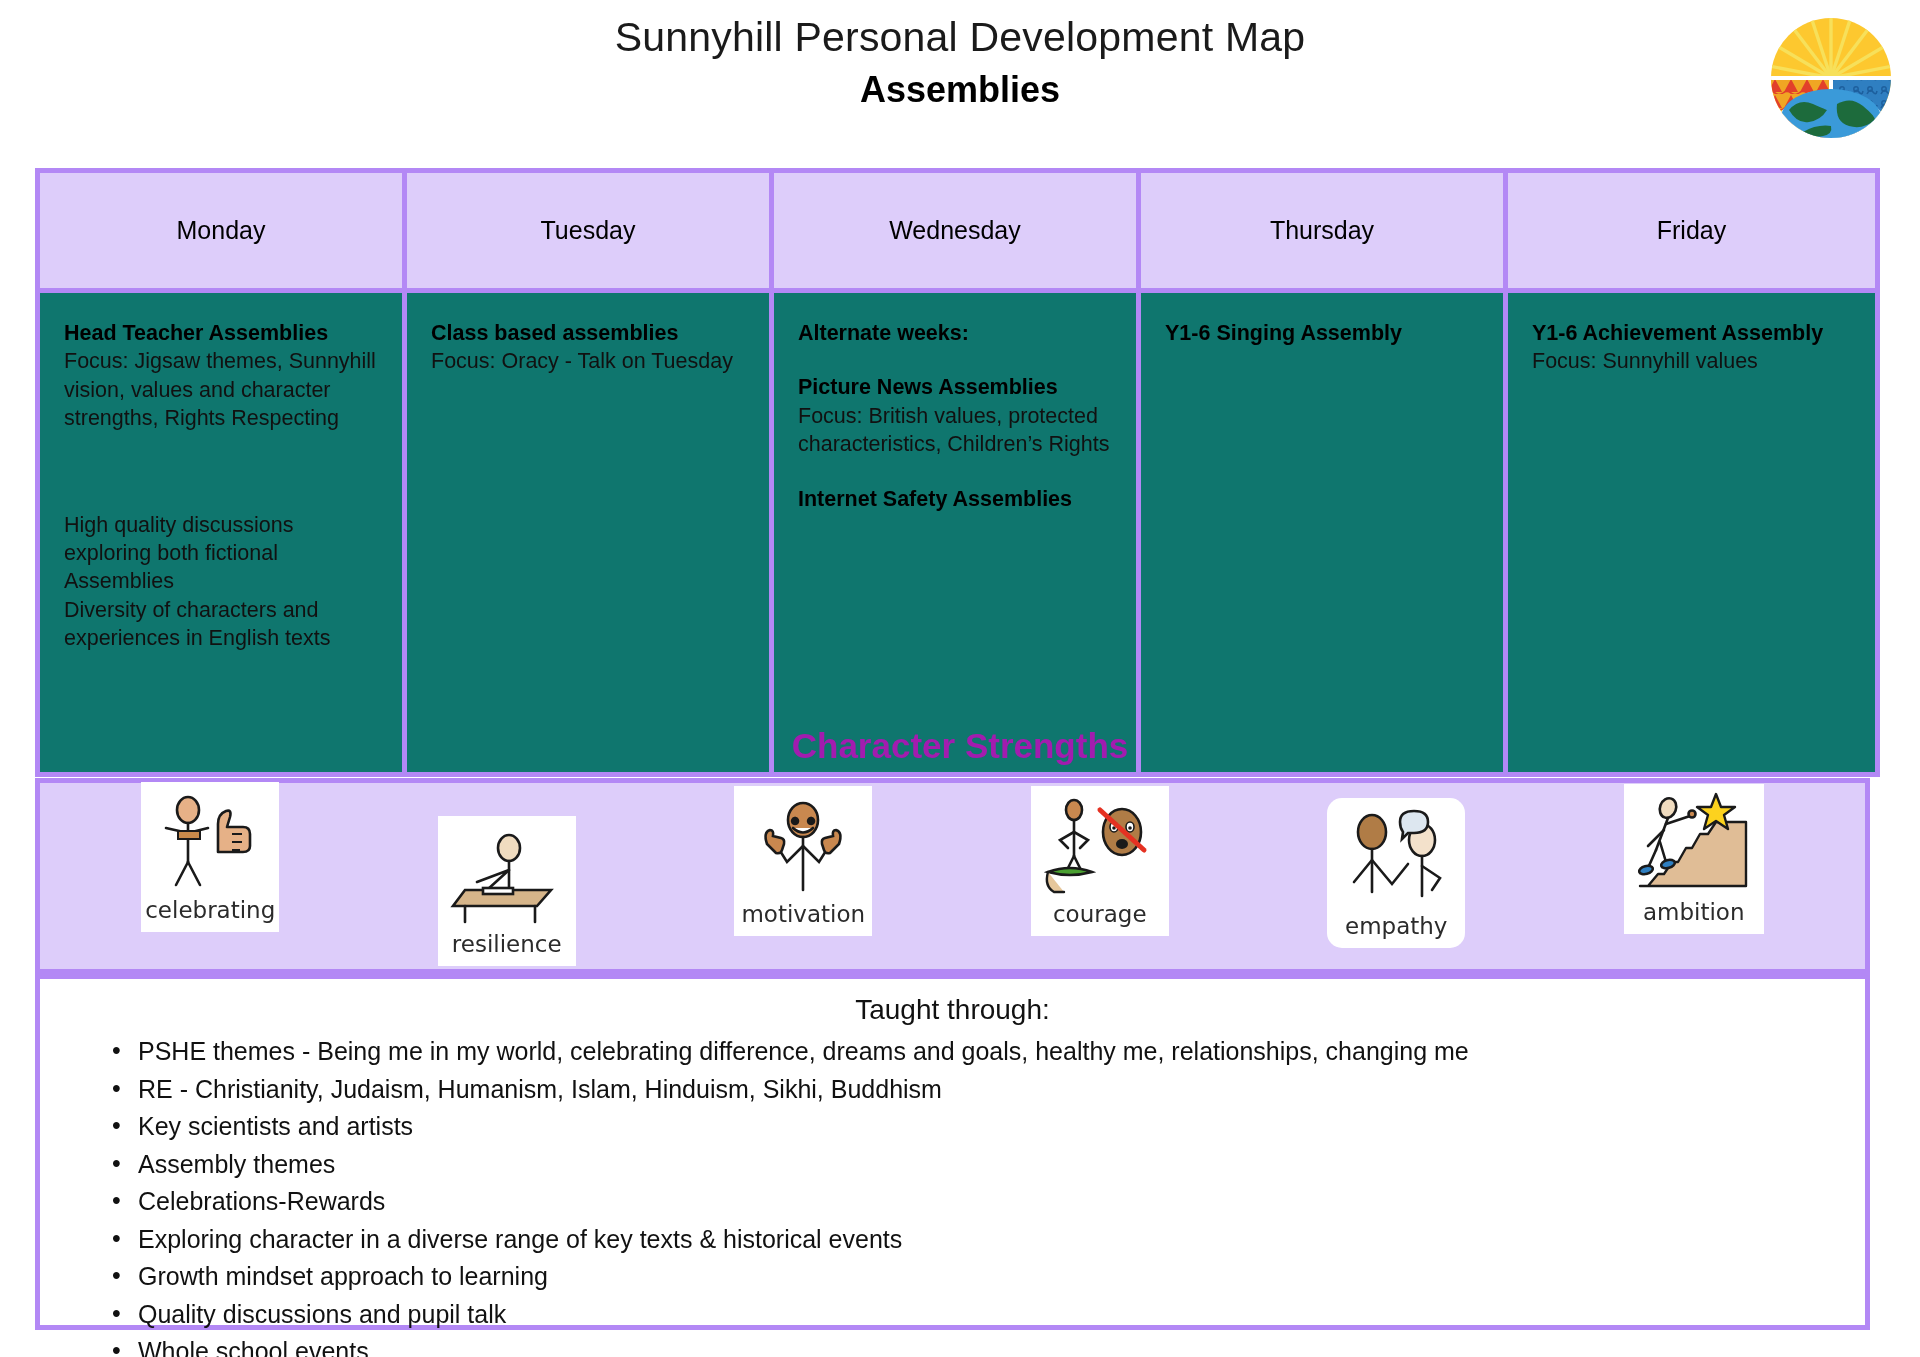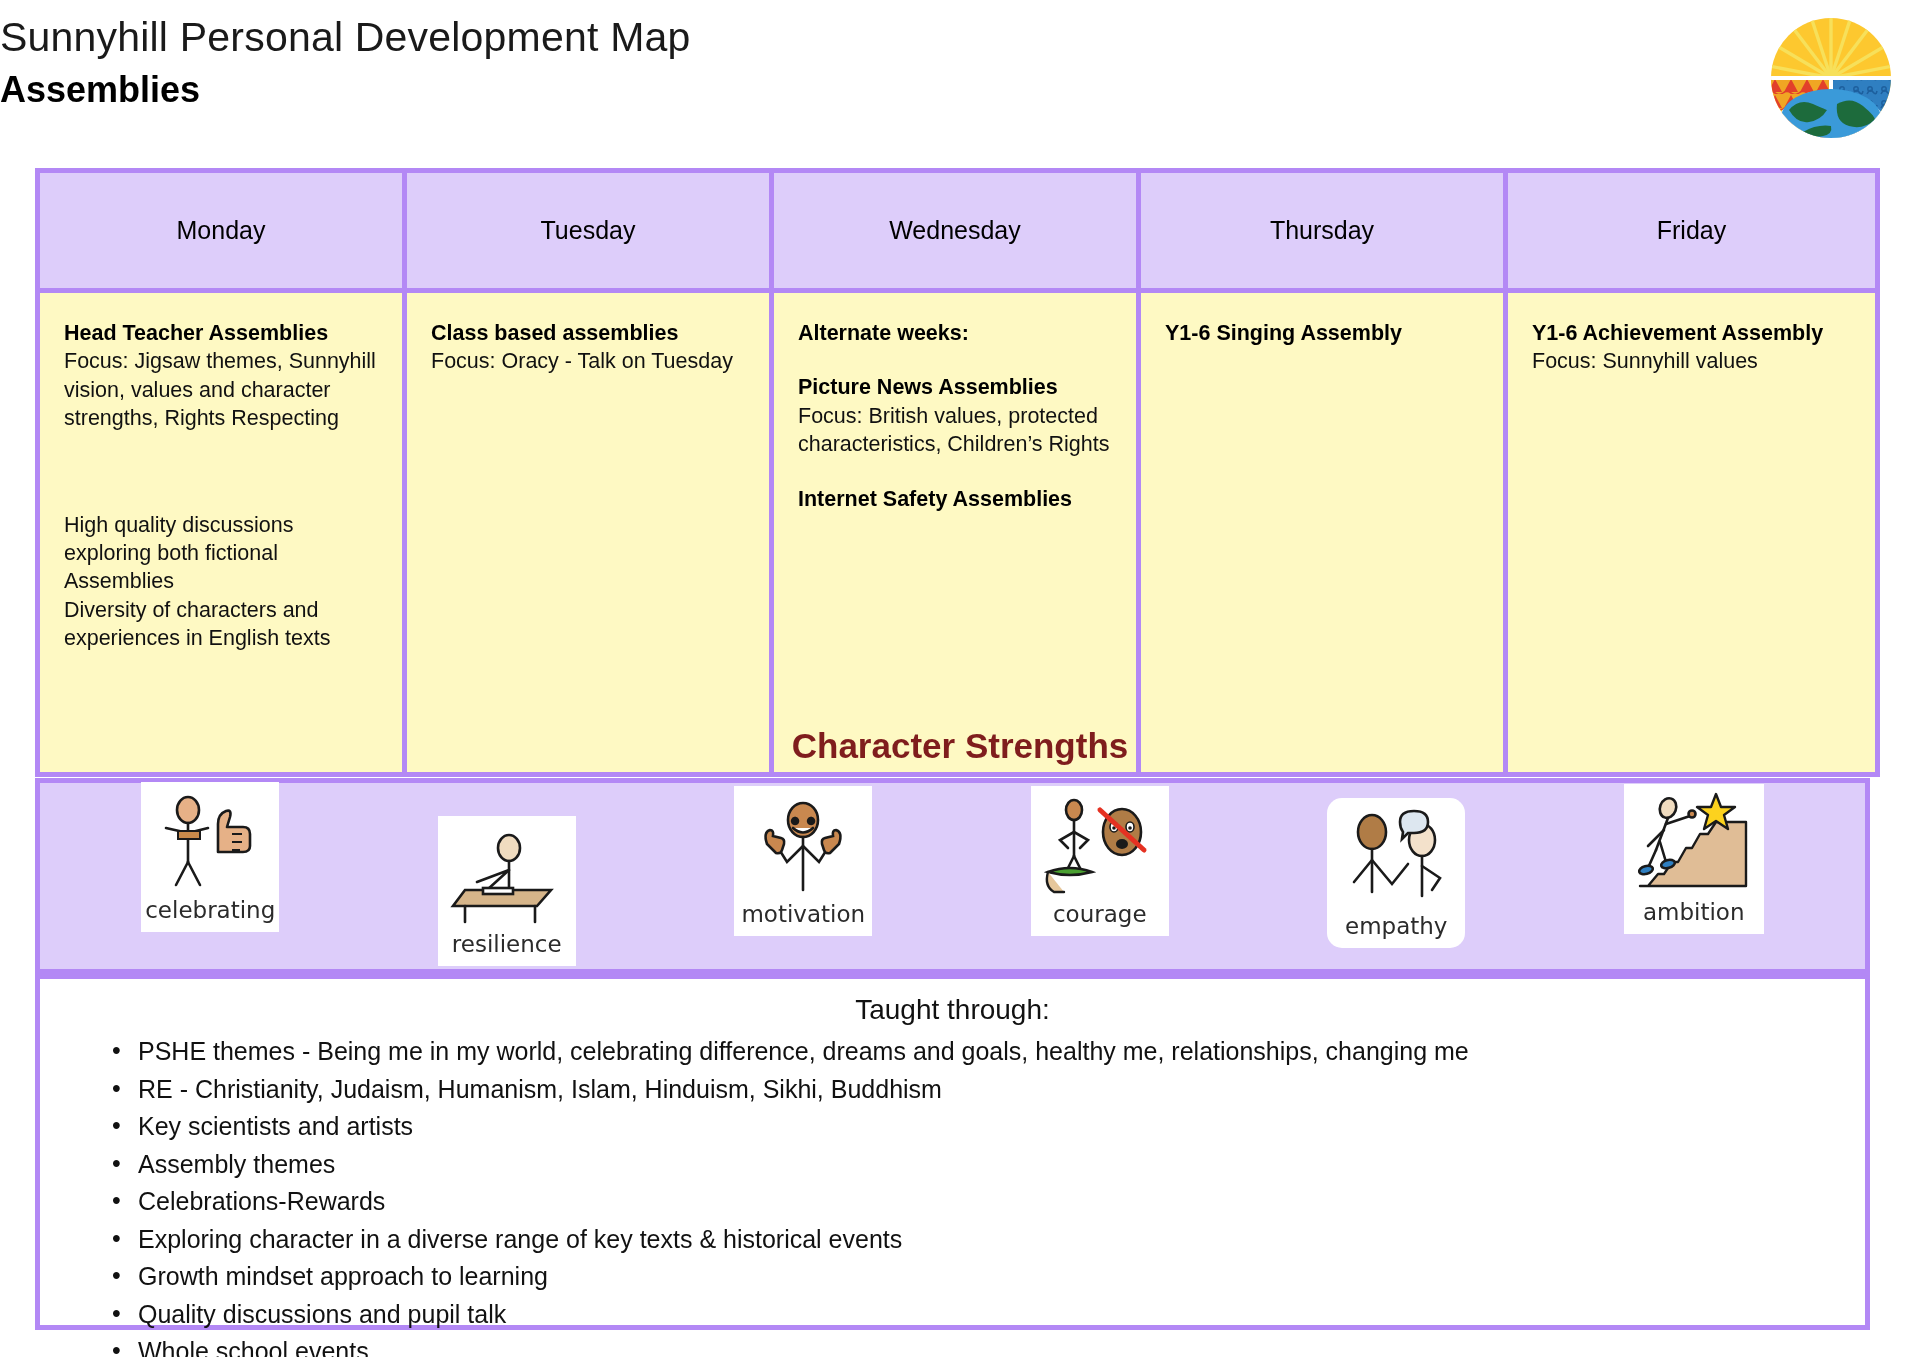--- a/index.html
+++ b/index.html
@@ -20,21 +20,21 @@
   
   .header {
     position: relative;
     height: 168px;
   }
   .title-block {
     position: absolute;
     left: 0;
     right: 0;
     top: 12px;
-    text-align: left;
+    text-align: center;
   }
   .title-main {
     font-size: 41px;
     font-weight: 400;
     letter-spacing: 0.2px;
     line-height: 1.25;
     color: #1a1a1a;
   }
   .title-sub {
     font-size: 36px;
@@ -75,21 +75,21 @@
     font-weight: 400;
     color: #000;
     vertical-align: middle;
   }
   table.week th:last-child { border-right: none; }
   table.week td {
     border-right: 5px solid #b388f5;
     vertical-align: top;
     padding: 26px 24px 18px 24px;
     height: 435px;
-    background: #fef9c3;
+    background: #0f766e;
   }
   table.week td:last-child { border-right: none; }
 
   .cell-head {
     font-size: 21.5px;
     font-weight: 700;
     line-height: 1.32;
     color: #000;
   }
   .cell-text {
@@ -103,21 +103,21 @@
 
   
   .cs-heading {
     position: absolute;
     left: 0;
     right: 0;
     top: 728px;
     text-align: center;
     font-size: 35px;
     font-weight: 700;
-    color: #7f1d1d;
+    color: #a21caf;
     z-index: 5;
     line-height: 1;
   }
   .cs-band {
     position: absolute;
     left: 35px;
     top: 778px;
     width: 1835px;
     height: 196px;
     background: #ddcdfa;

